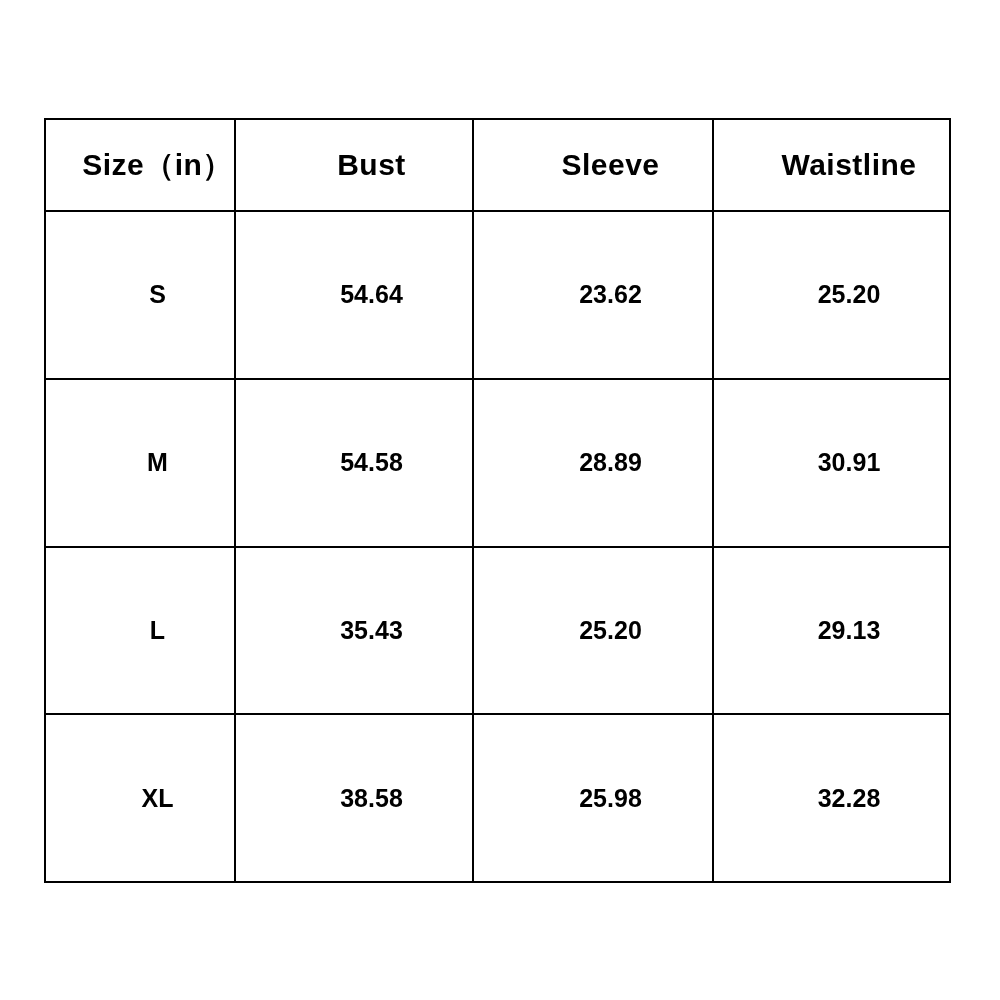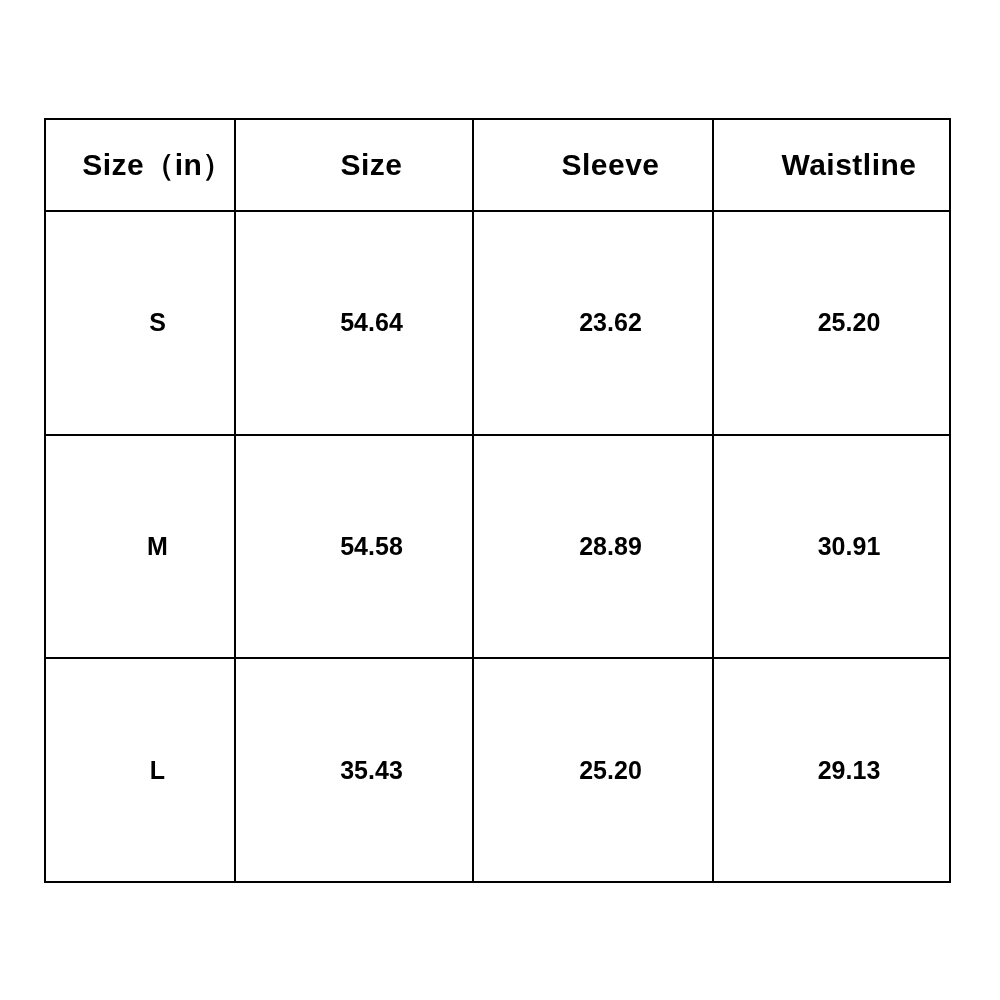--- a/index.html
+++ b/index.html
@@ -65,21 +65,21 @@
     <table class="size-chart">
       <colgroup>
         <col class="c-size">
         <col class="c-bust">
         <col class="c-sleeve">
         <col class="c-waist">
       </colgroup>
       <thead>
         <tr>
           <td>Size（in）</td>
-          <td>Size</td>
+          <td>Bust</td>
           <td>Sleeve</td>
           <td>Waistline</td>
         </tr>
       </thead>
       <tbody>
         <tr>
           <td>S</td>
           <td>54.64</td>
           <td>23.62</td>
           <td>25.20</td>
@@ -89,16 +89,22 @@
           <td>54.58</td>
           <td>28.89</td>
           <td>30.91</td>
         </tr>
         <tr>
           <td>L</td>
           <td>35.43</td>
           <td>25.20</td>
           <td>29.13</td>
         </tr>
+        <tr>
+          <td>XL</td>
+          <td>38.58</td>
+          <td>25.98</td>
+          <td>32.28</td>
+        </tr>
       </tbody>
     </table>
   </div>
 </div>
 
 </body></html>

